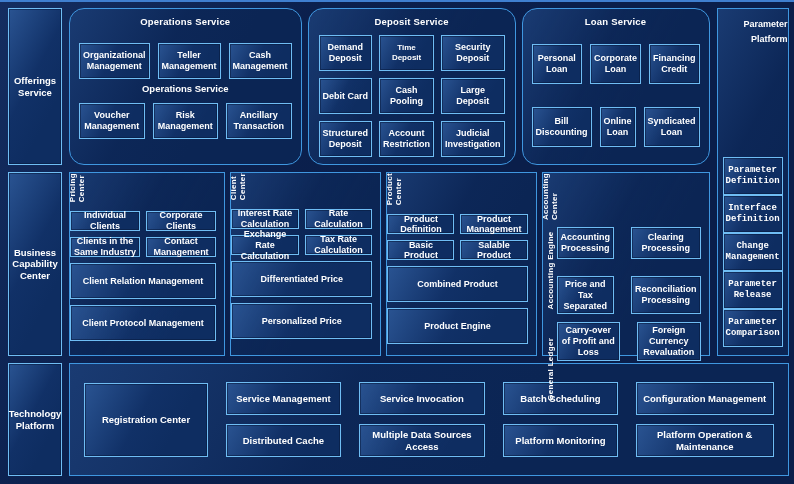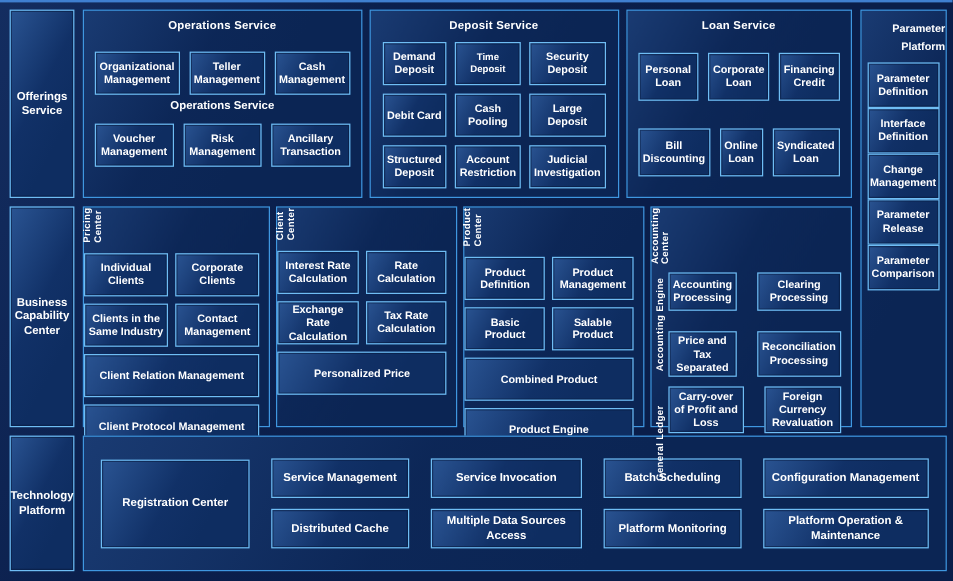--- a/index.html
+++ b/index.html
@@ -39,47 +39,47 @@
     border:1px solid #6fbdf4;
     box-shadow: inset 0 0 0 1px rgba(8,25,60,0.55);
     color:#fff; font-weight:bold; font-size:9px; line-height:1.2;
     display:flex; align-items:center; justify-content:center;
     text-align:center; padding:2px 3px;
   }
   .side { font-size:9.5px; }
 
   
   .row1 { display:flex; gap:6px; }
-  .row1 .section { flex:1; }
+  .row1 .section { flex:1;border-radius:15px; }
   .ops-row { display:flex; gap:8px; margin:0 9px; }
   .ops-row .box { flex:1; height:36px; }
   .grid3 { display:grid; grid-template-columns:repeat(3,1fr); gap:7px; margin:8px 10px 0; }
   .grid3 .box { height:36px; }
   .loan-row { display:flex; gap:8px; margin:0 9px; }
   .loan-row .box { flex:1; height:40px; }
 
   
   .pp { grid-column:3; grid-row:1/3; }
   .pp-title { color:#fff; font-weight:bold; font-size:9px; text-align:right; padding-top:8px; line-height:1.7; }
-  .pp-boxes { flex:1; display:flex; flex-direction:column; justify-content:flex-start; padding:4px 5px 8px; }
+  .pp-boxes { flex:1; display:flex; flex-direction:column; justify-content:flex-end; padding:4px 5px 8px;font-family:Liberation Mono, monospace; }
   .pp-boxes .box { height:38px; }
 
   
   .row2 { display:flex; gap:5px; }
   .block { display:flex; }
   .blk-pricing { flex:156; } .blk-client { flex:151; } .blk-product { flex:150; } .blk-accounting { flex:167; }
   .vlabel {
     writing-mode:vertical-rl; transform:rotate(180deg);
     color:#fff; font-weight:bold; font-size:8px;
     display:flex; align-items:center; justify-content:center;
     width:14px; flex:0 0 14px; letter-spacing:.3px;
   }
   .blk-body { flex:1; display:flex; flex-direction:column; gap:6px; padding:9px 8px 9px 0; }
   .pair { display:flex; gap:6px; }
-  .pair .box { flex:1; height:36px; }
+  .pair .box { flex:1; height:20px; }
   .wide { height:36px; }
   .acc-body { flex:1; display:flex; flex-direction:column; gap:8px; padding:7px 8px 7px 0; }
   .acc-group { display:flex; flex:1; }
   .acc-grid { flex:1; display:grid; grid-template-columns:1fr 1fr; gap:17px; }
   .acc-grid .box { min-height:32px; }
 
   
   .row3 { grid-column:2/4; }
   .tech-body { flex:1; display:flex; align-items:center; gap:18px; padding:0 14px; }
   .reg-box { width:124px; height:74px; flex:0 0 124px; font-size:9.5px; }
@@ -181,20 +181,21 @@
       <div class="vlabel">Client Center</div>
       <div class="blk-body">
         <div class="pair">
           <div class="box">Interest Rate Calculation</div>
           <div class="box">Rate Calculation</div>
         </div>
         <div class="pair">
           <div class="box">Exchange Rate Calculation</div>
           <div class="box">Tax Rate Calculation</div>
         </div>
+        <div class="box wide">Differentiated Price</div>
         <div class="box wide">Personalized Price</div>
       </div>
     </div>
 
     <div class="section block blk-product">
       <div class="vlabel">Product Center</div>
       <div class="blk-body">
         <div class="pair">
           <div class="box">Product Definition</div>
           <div class="box">Product Management</div>

